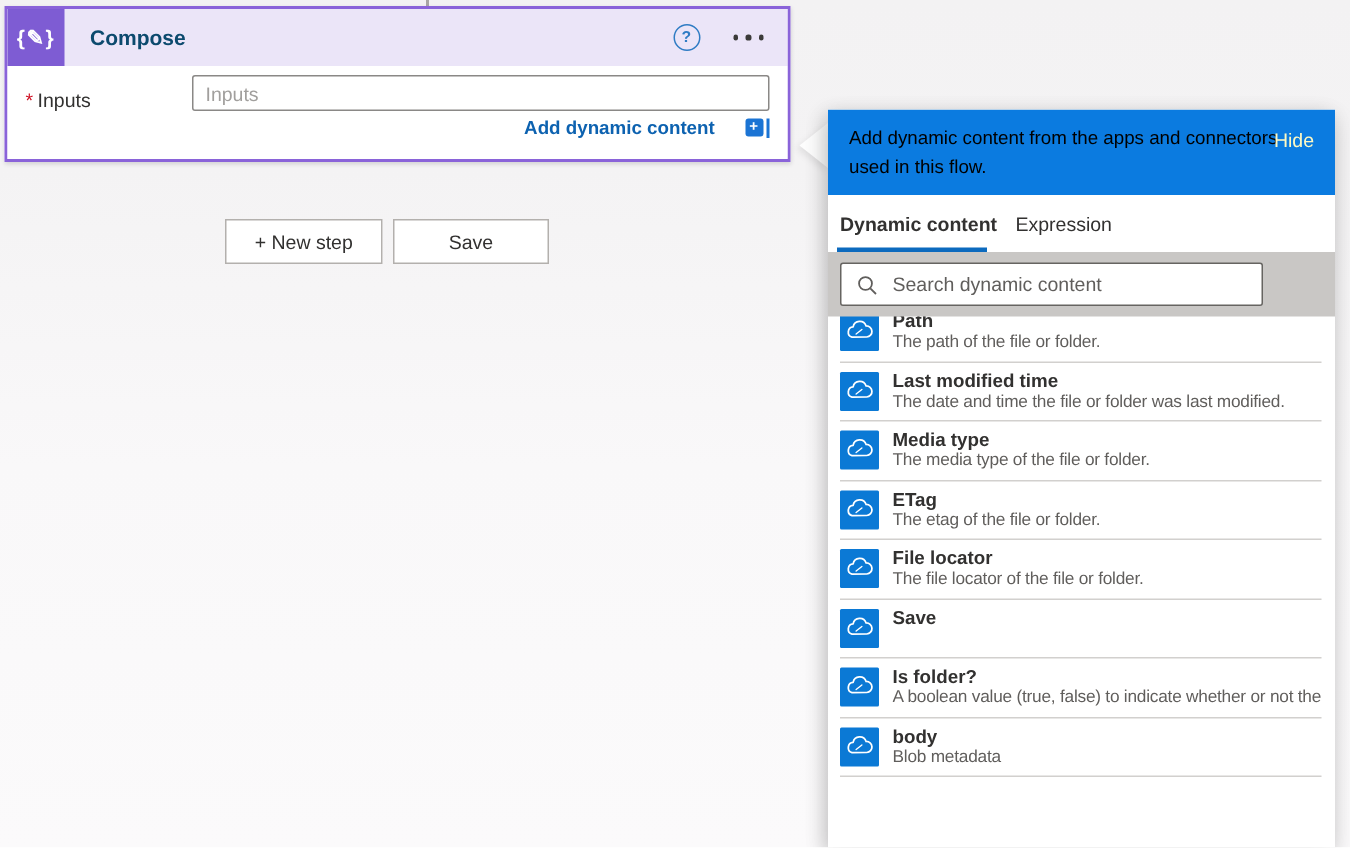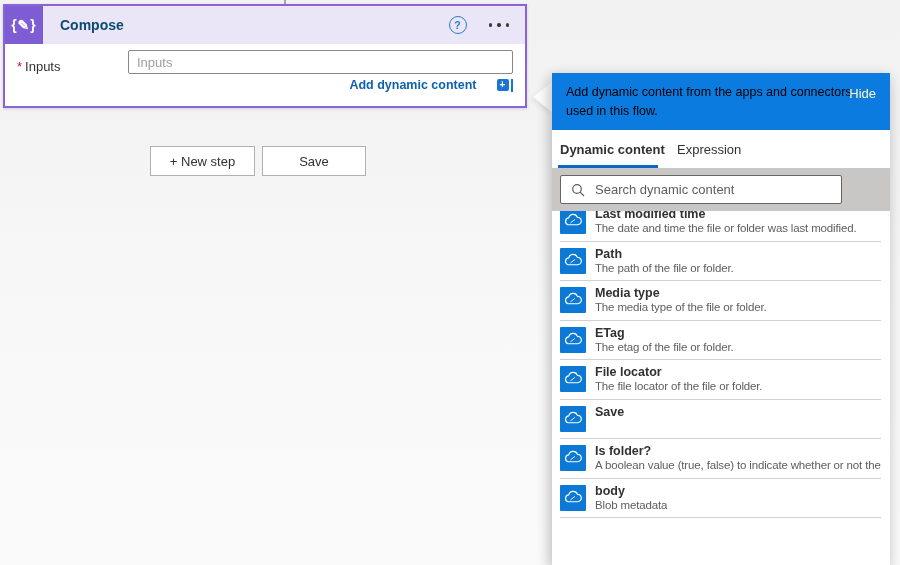--- a/index.html
+++ b/index.html
@@ -138,44 +138,44 @@
     </div>
     <div class="dc-list">
         <div class="dc-row">
           <span class="dc-icon">
             <svg width="20" height="20" viewBox="0 0 24 24">
               <path d="M6 16.5 A4.2 4.2 0 0 1 6.9 8.3 A5.4 5.4 0 0 1 17.3 7.6 A4.4 4.4 0 0 1 17.8 16.4 Z" fill="none" stroke="#fff" stroke-width="1.4" stroke-linejoin="round"></path>
               <path d="M9.3 14l4.6-3.6" fill="none" stroke="#fff" stroke-width="1.1" stroke-linecap="round"></path>
             </svg>
           </span>
           <div class="dc-text">
+            <div class="dc-title">Path</div>
+            <div class="dc-desc">The path of the file or folder.</div>
+          </div>
+        </div>
+        <div class="dc-row">
+          <span class="dc-icon">
+            <svg width="20" height="20" viewBox="0 0 24 24">
+              <path d="M6 16.5 A4.2 4.2 0 0 1 6.9 8.3 A5.4 5.4 0 0 1 17.3 7.6 A4.4 4.4 0 0 1 17.8 16.4 Z" fill="none" stroke="#fff" stroke-width="1.4" stroke-linejoin="round"></path>
+              <path d="M9.3 14l4.6-3.6" fill="none" stroke="#fff" stroke-width="1.1" stroke-linecap="round"></path>
+            </svg>
+          </span>
+          <div class="dc-text">
             <div class="dc-title">Last modified time</div>
             <div class="dc-desc">The date and time the file or folder was last modified.</div>
           </div>
         </div>
         <div class="dc-row">
           <span class="dc-icon">
             <svg width="20" height="20" viewBox="0 0 24 24">
               <path d="M6 16.5 A4.2 4.2 0 0 1 6.9 8.3 A5.4 5.4 0 0 1 17.3 7.6 A4.4 4.4 0 0 1 17.8 16.4 Z" fill="none" stroke="#fff" stroke-width="1.4" stroke-linejoin="round"></path>
               <path d="M9.3 14l4.6-3.6" fill="none" stroke="#fff" stroke-width="1.1" stroke-linecap="round"></path>
             </svg>
           </span>
           <div class="dc-text">
-            <div class="dc-title">Path</div>
-            <div class="dc-desc">The path of the file or folder.</div>
-          </div>
-        </div>
-        <div class="dc-row">
-          <span class="dc-icon">
-            <svg width="20" height="20" viewBox="0 0 24 24">
-              <path d="M6 16.5 A4.2 4.2 0 0 1 6.9 8.3 A5.4 5.4 0 0 1 17.3 7.6 A4.4 4.4 0 0 1 17.8 16.4 Z" fill="none" stroke="#fff" stroke-width="1.4" stroke-linejoin="round"></path>
-              <path d="M9.3 14l4.6-3.6" fill="none" stroke="#fff" stroke-width="1.1" stroke-linecap="round"></path>
-            </svg>
-          </span>
-          <div class="dc-text">
             <div class="dc-title">Media type</div>
             <div class="dc-desc">The media type of the file or folder.</div>
           </div>
         </div>
         <div class="dc-row">
           <span class="dc-icon">
             <svg width="20" height="20" viewBox="0 0 24 24">
               <path d="M6 16.5 A4.2 4.2 0 0 1 6.9 8.3 A5.4 5.4 0 0 1 17.3 7.6 A4.4 4.4 0 0 1 17.8 16.4 Z" fill="none" stroke="#fff" stroke-width="1.4" stroke-linejoin="round"></path>
               <path d="M9.3 14l4.6-3.6" fill="none" stroke="#fff" stroke-width="1.1" stroke-linecap="round"></path>
             </svg>

